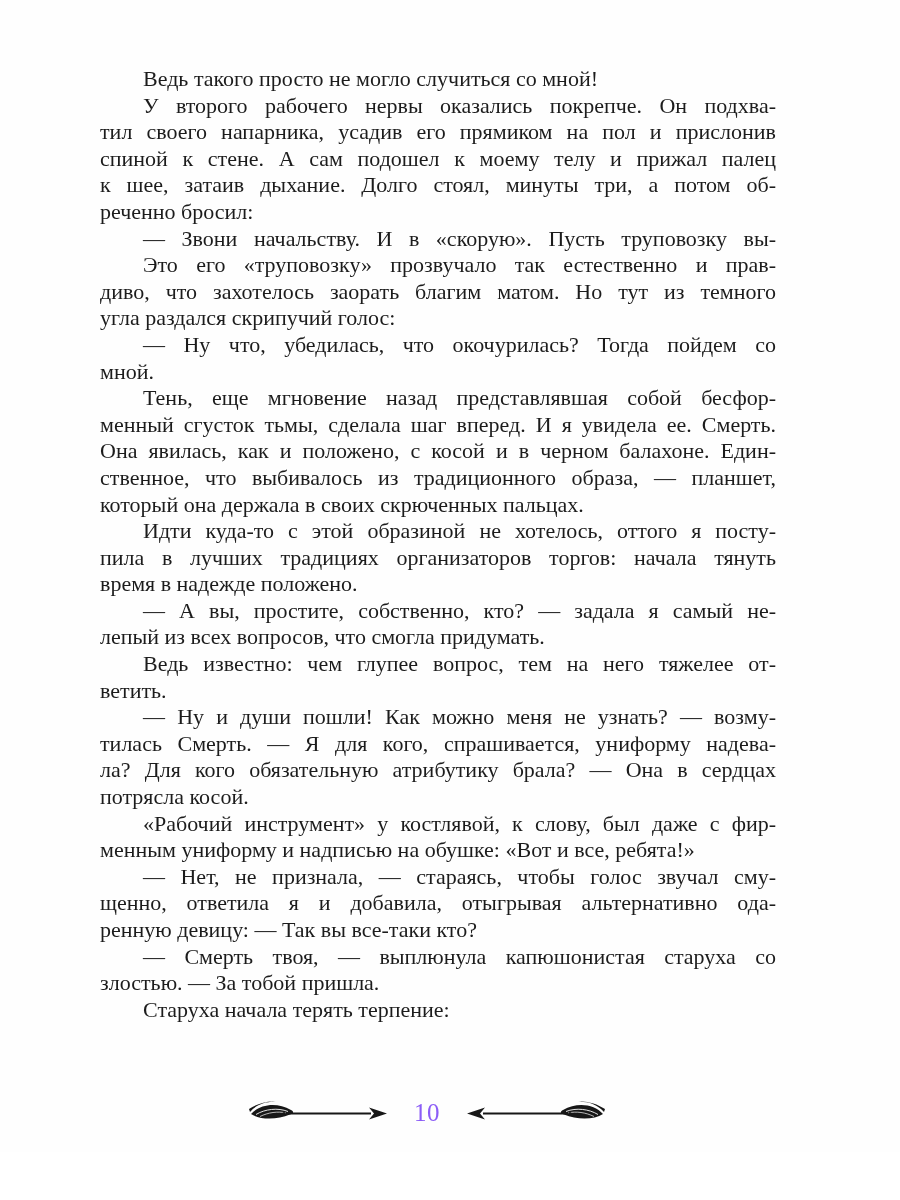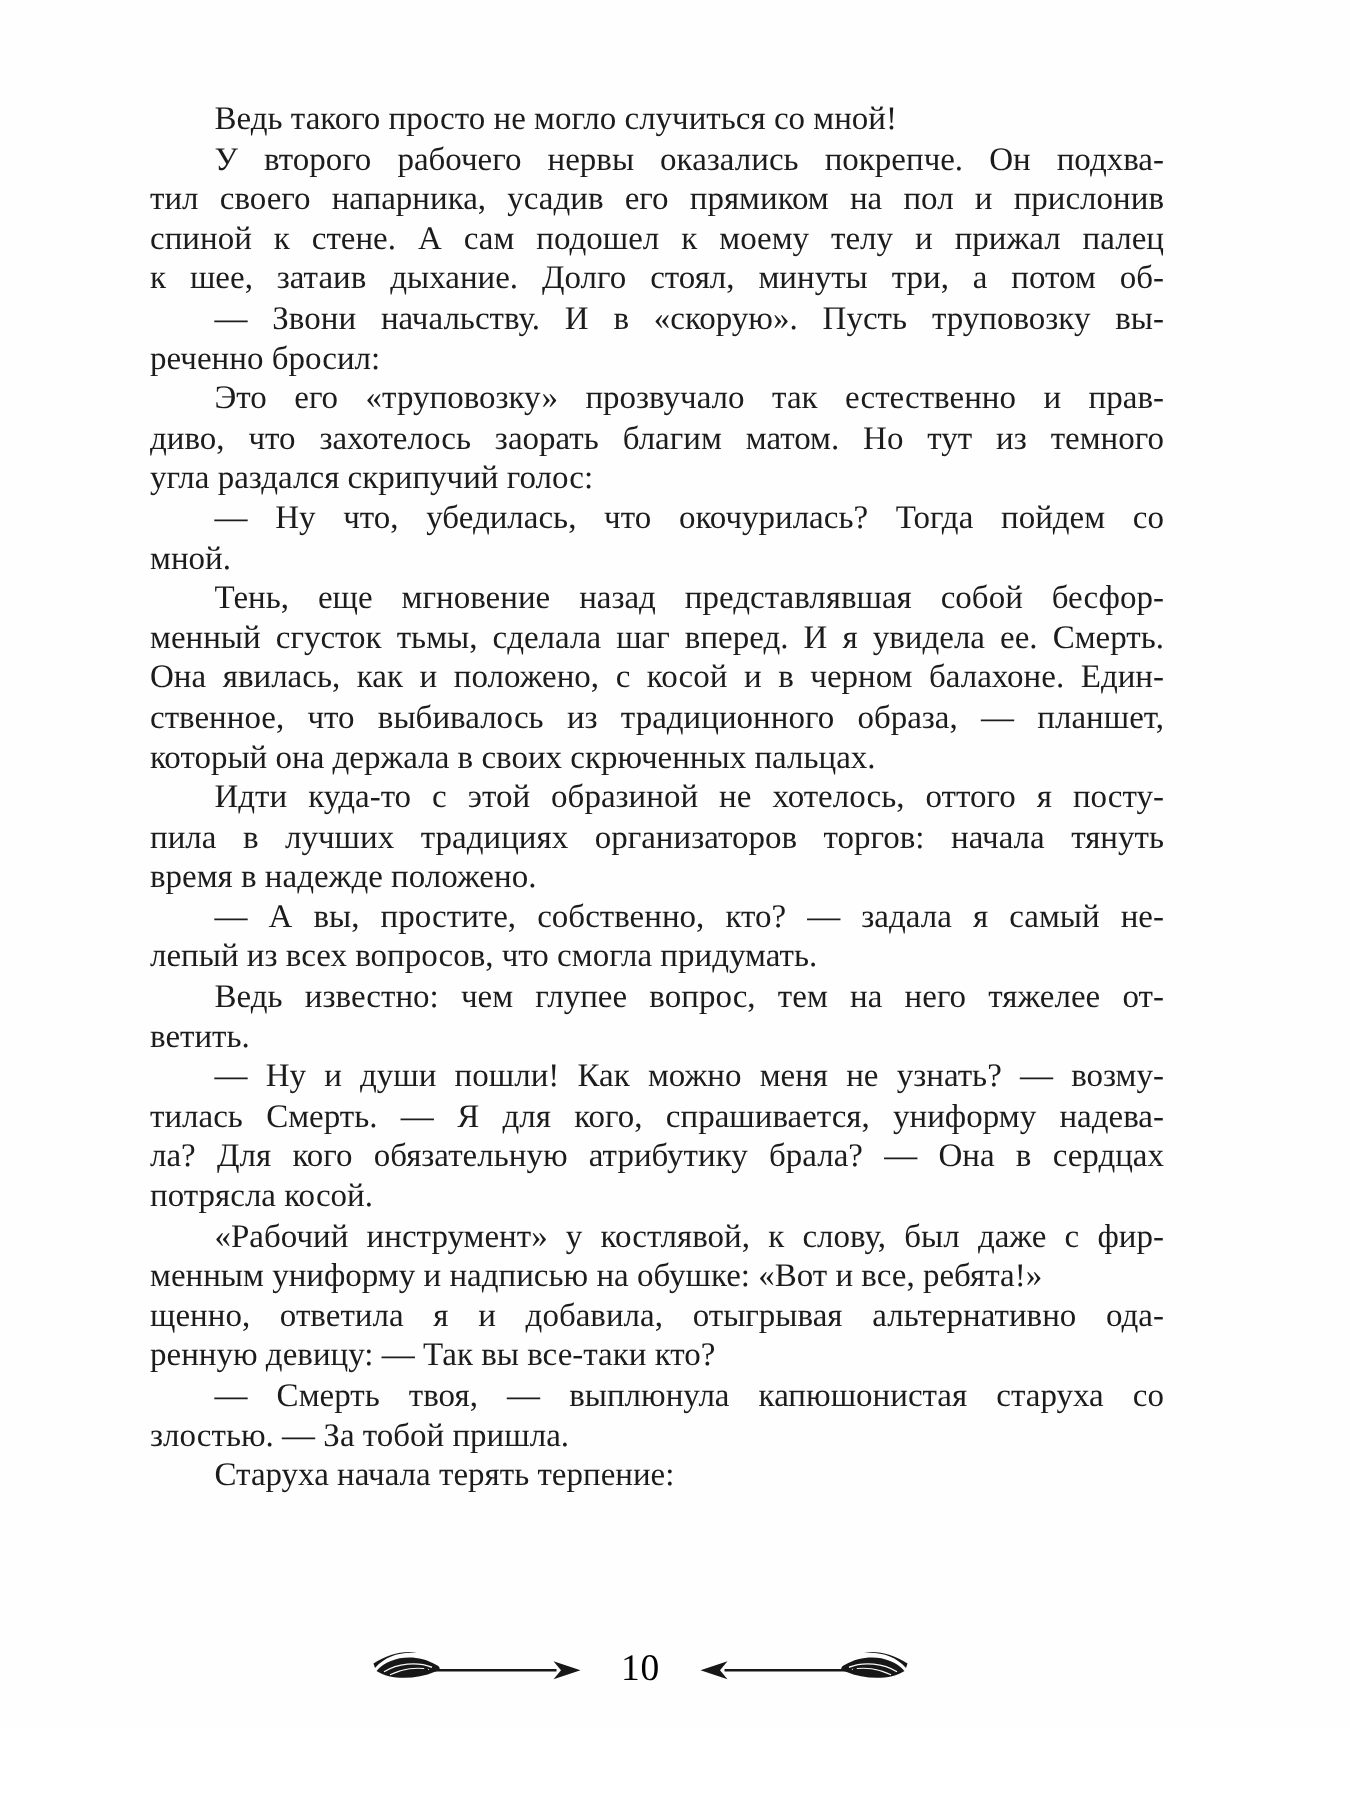--- a/index.html
+++ b/index.html
@@ -43,21 +43,21 @@
     height: 32px;
     display: flex;
     justify-content: center;
     align-items: center;
     gap: 26px;
     transform: translateX(-23px);
   }
   .page-number {
     font-size: 25px;
     line-height: 1;
-    color: #000000;
+    color: #8b5cf6;
     letter-spacing: 0.5px;
     text-align: center;
   }
   .ornament {
     display: block;
   }
   .ornament.flip {
     transform: scaleX(-1);
   }
 </style>
@@ -65,22 +65,22 @@
 <body>
 
 <div class="book-page">
 
   <div class="text-block" id="text-block">
       <div class="line first last">Ведь такого просто не могло случиться со мной!</div>
       <div class="line first">У второго рабочего нервы оказались покрепче. Он подхва-</div>
       <div class="line">тил своего напарника, усадив его прямиком на пол и прислонив</div>
       <div class="line">спиной к стене. А сам подошел к моему телу и прижал палец</div>
       <div class="line">к шее, затаив дыхание. Долго стоял, минуты три, а потом об-</div>
+      <div class="line last">реченно бросил:</div>
       <div class="line first">— Звони начальству. И в «скорую». Пусть труповозку вы-</div>
-      <div class="line last">реченно бросил:</div>
       <div class="line first">Это его «труповозку» прозвучало так естественно и прав-</div>
       <div class="line">диво, что захотелось заорать благим матом. Но тут из темного</div>
       <div class="line last">угла раздался скрипучий голос:</div>
       <div class="line first">— Ну что, убедилась, что окочурилась? Тогда пойдем со</div>
       <div class="line last">мной.</div>
       <div class="line first">Тень, еще мгновение назад представлявшая собой бесфор-</div>
       <div class="line">менный сгусток тьмы, сделала шаг вперед. И я увидела ее. Смерть.</div>
       <div class="line">Она явилась, как и положено, с косой и в черном балахоне. Един-</div>
       <div class="line">ственное, что выбивалось из традиционного образа, — планшет,</div>
       <div class="line last">который она держала в своих скрюченных пальцах.</div>
@@ -90,20 +90,21 @@
       <div class="line first">— А вы, простите, собственно, кто? — задала я самый не-</div>
       <div class="line last">лепый из всех вопросов, что смогла придумать.</div>
       <div class="line first">Ведь известно: чем глупее вопрос, тем на него тяжелее от-</div>
       <div class="line last">ветить.</div>
       <div class="line first">— Ну и души пошли! Как можно меня не узнать? — возму-</div>
       <div class="line">тилась Смерть. — Я для кого, спрашивается, униформу надева-</div>
       <div class="line">ла? Для кого обязательную атрибутику брала? — Она в сердцах</div>
       <div class="line last">потрясла косой.</div>
       <div class="line first">«Рабочий инструмент» у костлявой, к слову, был даже с фир-</div>
       <div class="line last">менным униформу и надписью на обушке: «Вот и все, ребята!»</div>
+      <div class="line first">— Нет, не признала, — стараясь, чтобы голос звучал сму-</div>
       <div class="line">щенно, ответила я и добавила, отыгрывая альтернативно ода-</div>
       <div class="line last">ренную девицу: — Так вы все-таки кто?</div>
       <div class="line first">— Смерть твоя, — выплюнула капюшонистая старуха со</div>
       <div class="line last">злостью. — За тобой пришла.</div>
       <div class="line first last">Старуха начала терять терпение:</div>
     </div>
 
   <div class="page-footer">
 
     <svg class="ornament" width="140" height="26" viewBox="0 0 140 26" xmlns="http://www.w3.org/2000/svg">

